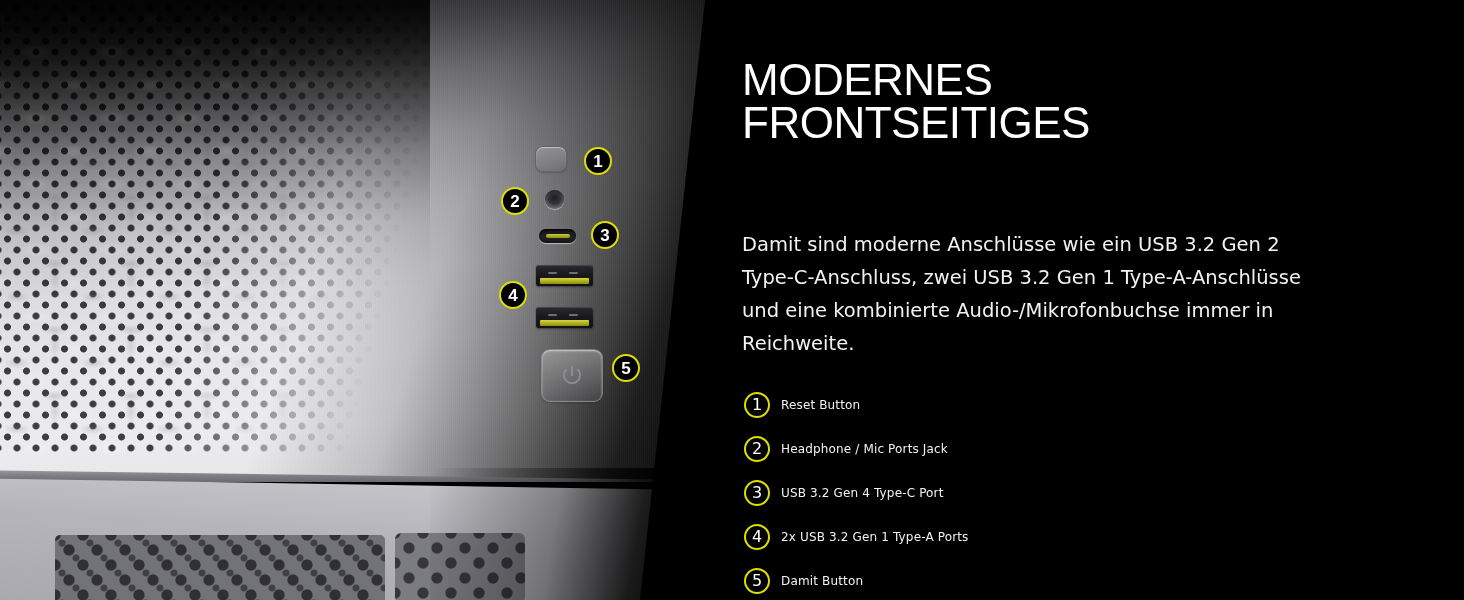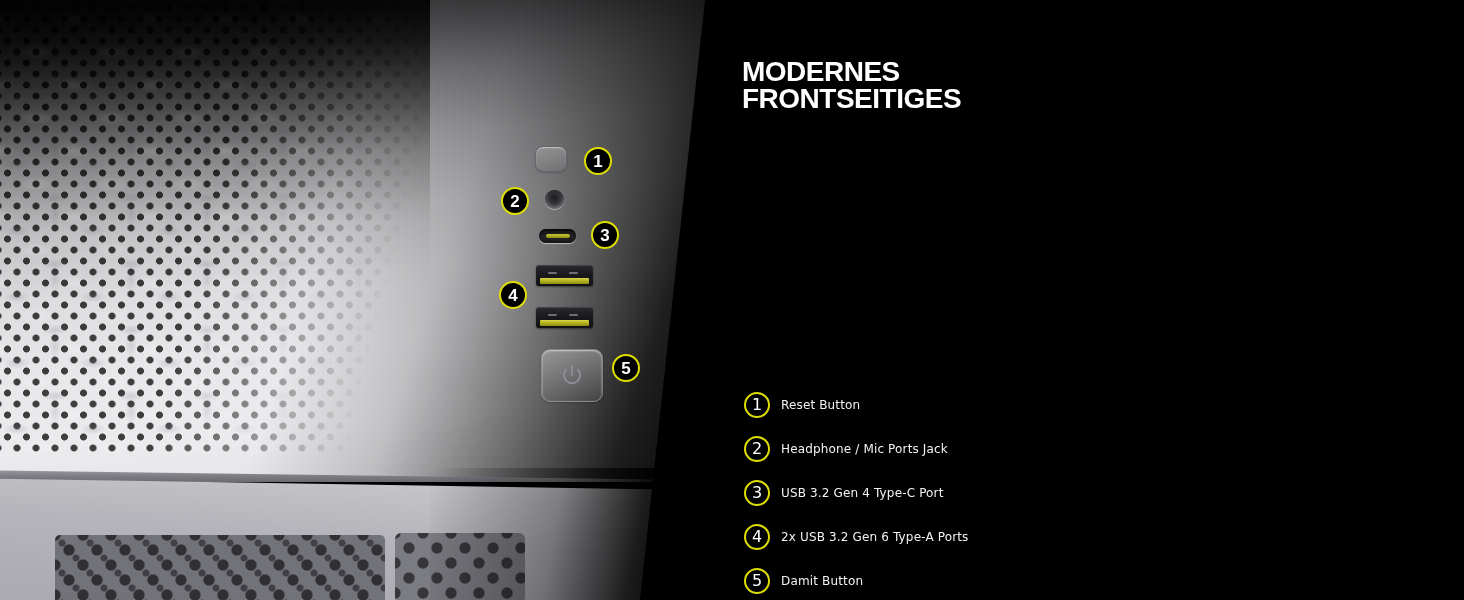--- a/index.html
+++ b/index.html
@@ -324,22 +324,22 @@
     top: 0;
     width: 700px;
     height: 600px;
     color: #ffffff;
   }
 
   .headline {
     position: absolute;
     top: 58px;
     left: 0;
-    font-size: 28px;
-    font-weight: 700;
+    font-size: 44px;
+    font-weight: 400;
     line-height: 0.98;
     letter-spacing: -0.5px;
     color: #ffffff;
     text-transform: uppercase;
     font-family: "Liberation Sans", sans-serif;
   }
   .headline span { display: block; }
 
   .intro {
     position: absolute;
@@ -442,37 +442,38 @@
     <div class="badge-photo bp5">5</div>
   </div>
 
   <div class="content">
 
     <h1 class="headline">
       <span>MODERNES</span>
       <span>FRONTSEITIGES</span>
     </h1>
 
+    <p class="intro">Damit sind moderne Anschlüsse wie ein USB 3.2 Gen 2 Type-C-Anschluss, zwei USB 3.2 Gen 1 Type-A-Anschlüsse und eine kombinierte Audio-/Mikrofonbuchse immer in Reichweite.</p>
 
     <ul class="legend">
       <li class="legend-item">
         <span class="badge-list">1</span>
         <span class="legend-label">Reset Button</span>
       </li>
       <li class="legend-item">
         <span class="badge-list">2</span>
         <span class="legend-label">Headphone / Mic Ports Jack</span>
       </li>
       <li class="legend-item">
         <span class="badge-list">3</span>
         <span class="legend-label">USB 3.2 Gen 4 Type-C Port</span>
       </li>
       <li class="legend-item">
         <span class="badge-list">4</span>
-        <span class="legend-label">2x USB 3.2 Gen 6 Type-A Ports</span>
+        <span class="legend-label">2x USB 3.2 Gen 1 Type-A Ports</span>
       </li>
       <li class="legend-item">
         <span class="badge-list">5</span>
         <span class="legend-label">Damit Button</span>
       </li>
     </ul>
 
   </div>
 </div>
 

